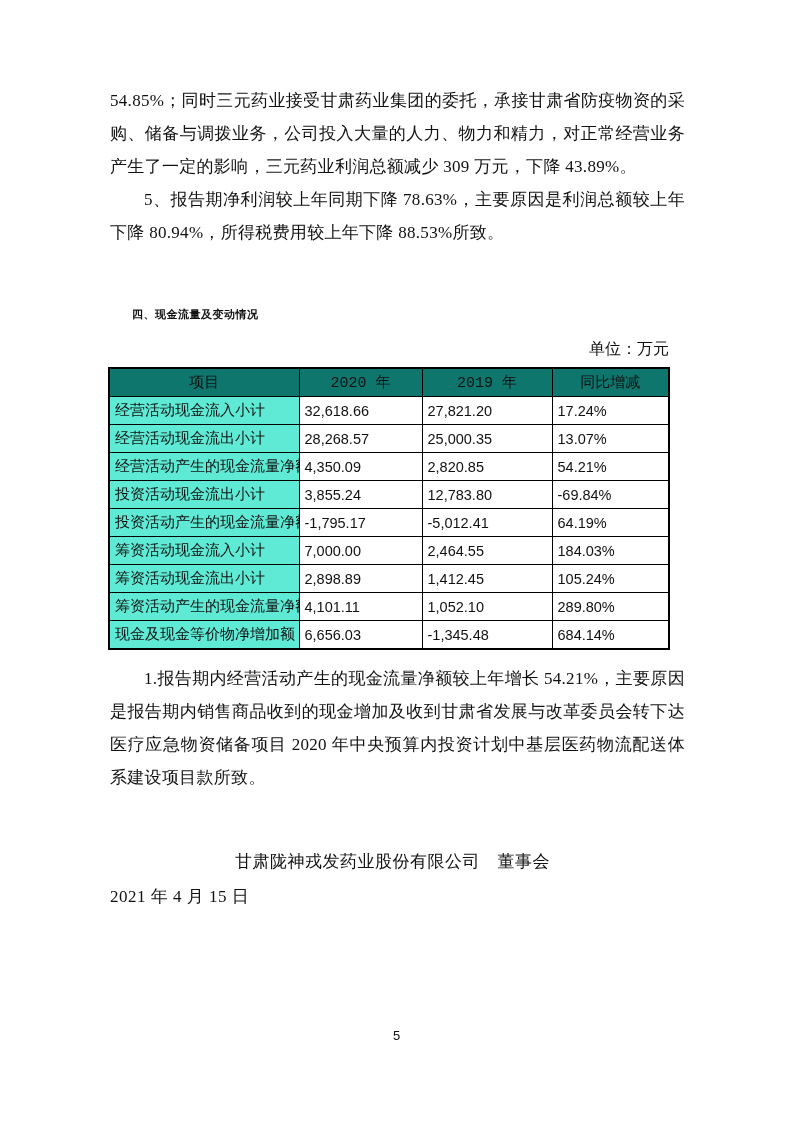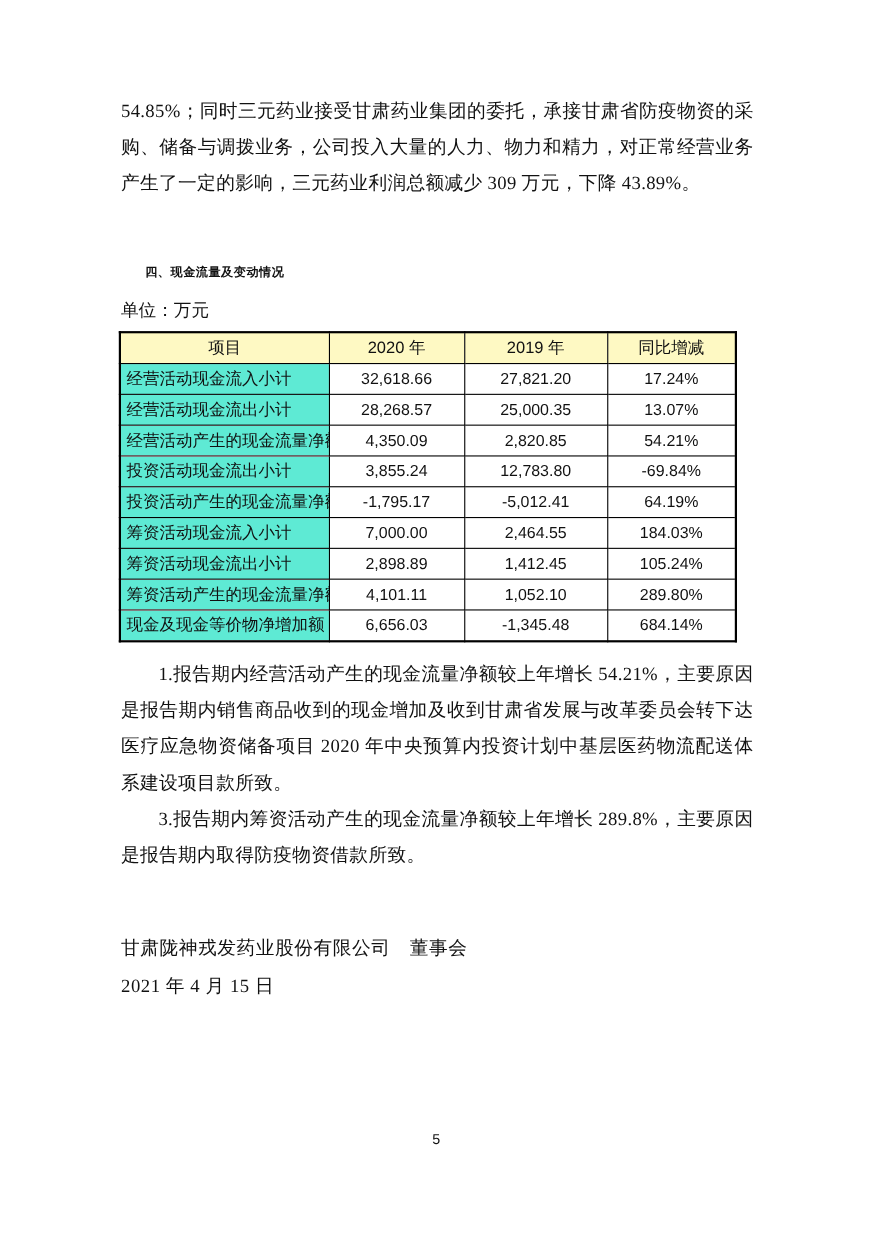--- a/index.html
+++ b/index.html
@@ -36,65 +36,65 @@
     font-size: 11px;
     font-weight: bold;
     line-height: 33px;
     text-indent: 2em;
     letter-spacing: 0.5px;
   }
   .unit-label {
     margin-top: 6px;
     font-size: 16px;
     line-height: 24px;
-    text-align: left;
+    text-align: right;
     padding-right: 16px;
   }
   table.cashflow {
     margin-top: 6px;
     margin-left: -2px;
     border-collapse: collapse;
     border: 2px solid #000;
     table-layout: fixed;
     width: 562px;
   }
   table.cashflow th,
   table.cashflow td {
     border: 1px solid #000;
     height: 27px;
     padding: 0 5px;
     overflow: hidden;
     white-space: nowrap;
   }
   table.cashflow th {
-    background: #fef9c3;
+    background: #0f766e;
     font-weight: normal;
     text-align: center;
     font-size: 15px;
-    font-family: Liberation Sans, sans-serif;
+    font-family: Liberation Mono, monospace;
   }
   td.c-item {
     background: #5eead4;
     text-align: left;
     font-size: 15px;
     font-family: "Liberation Serif", "DejaVu Serif", serif;
   }
   td.c-num {
-    text-align: center;
+    text-align: left;
     font-size: 14.5px;
     font-family: "Liberation Sans", "DejaVu Sans", sans-serif;
   }
   .note { margin-top: 12px; }
   .signature {
     margin-top: 50px;
     font-size: 17px;
     line-height: 35px;
   }
   .sig-company {
-    text-align: left;
+    text-align: center;
     padding-right: 10px;
     letter-spacing: 0.5px;
   }
   .sig-date {
     text-align: left;
     padding-right: 44px;
     letter-spacing: 0.5px;
   }
   .page-number {
     position: absolute;
@@ -106,20 +106,21 @@
     font-family: "Liberation Sans", "DejaVu Sans", sans-serif;
   }
 </style>
 </head>
 <body>
 
 <div class="page">
   <div class="content">
 
     <p class="para">54.85%；同时三元药业接受甘肃药业集团的委托，承接甘肃省防疫物资的采购、储备与调拨业务，公司投入大量的人力、物力和精力，对正常经营业务产生了一定的影响，三元药业利润总额减少 309 万元，下降 43.89%。</p>
+    <p class="para indent">5、报告期净利润较上年同期下降 78.63%，主要原因是利润总额较上年下降 80.94%，所得税费用较上年下降 88.53%所致。</p>
 
     <h2 class="section-title">四、现金流量及变动情况</h2>
 
     <div class="unit-label">单位：万元</div>
 
     <table class="cashflow">
       <colgroup>
         <col style="width:190px">
         <col style="width:123px">
         <col style="width:130px">
@@ -185,21 +186,20 @@
         <tr>
           <td class="c-item">现金及现金等价物净增加额</td>
           <td class="c-num">6,656.03</td>
           <td class="c-num">-1,345.48</td>
           <td class="c-num">684.14%</td>
         </tr>
       </tbody>
     </table>
 
     <p class="para indent note">1.报告期内经营活动产生的现金流量净额较上年增长 54.21%，主要原因是报告期内销售商品收到的现金增加及收到甘肃省发展与改革委员会转下达医疗应急物资储备项目 2020 年中央预算内投资计划中基层医药物流配送体系建设项目款所致。</p>
-    <p class="para indent">3.报告期内筹资活动产生的现金流量净额较上年增长 289.8%，主要原因是报告期内取得防疫物资借款所致。</p>
 
     <div class="signature">
       <div class="sig-company">甘肃陇神戎发药业股份有限公司　董事会</div>
       <div class="sig-date">2021 年 4 月 15 日</div>
     </div>
 
   </div>
 
   <div class="page-number">5</div>
 </div>

